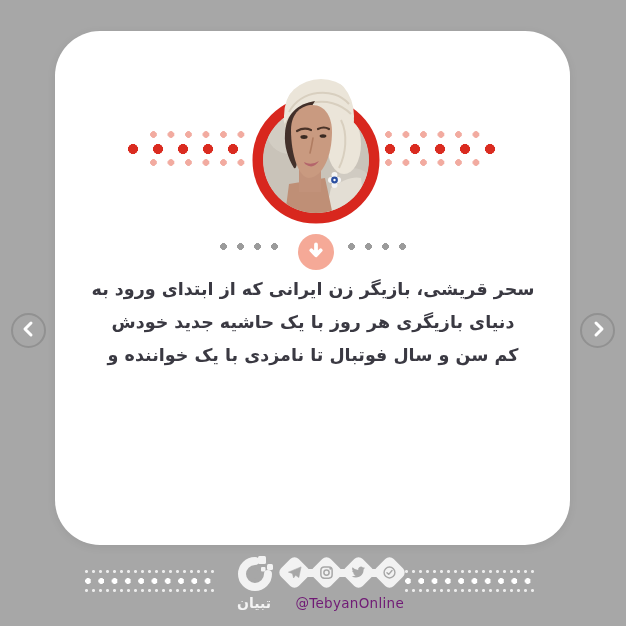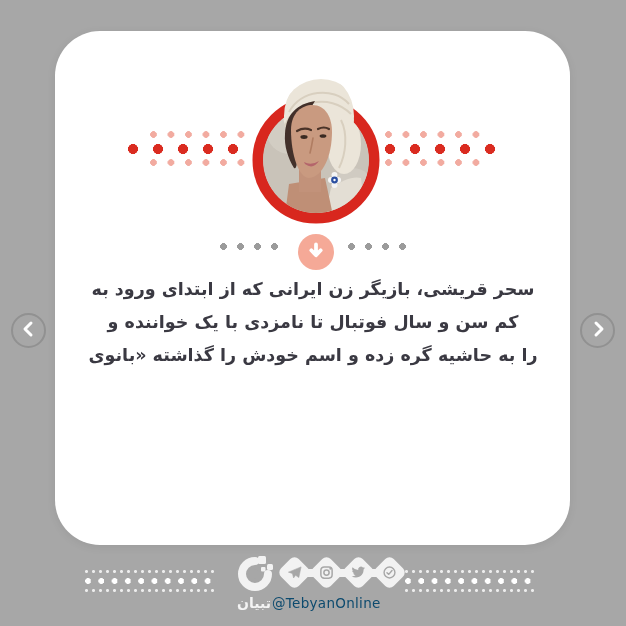--- a/index.html
+++ b/index.html
@@ -61,22 +61,22 @@
 
   .chain-bar { position:absolute; left:287px; top:569px; width:112px; height:8px;
                border-radius:4px; background:#f2f2f2; }
   .diamond { position:absolute; top:560px; width:25px; height:25px; background:#f2f2f2;
              border-radius:6px; transform:rotate(45deg); display:flex;
              align-items:center; justify-content:center; }
   .diamond > .glyph { transform:rotate(-45deg); width:17px; height:17px;
              display:flex; align-items:center; justify-content:center; }
   .d1 { left:282px; } .d2 { left:314px; } .d3 { left:346px; } .d4 { left:377px; }
 
-  .handle { position:absolute; left:272px; top:595px; width:132px; text-align:left;
-            color:#0c4a6e; font-size:13.5px; letter-spacing:.3px; }
+  .handle { position:absolute; left:272px; top:595px; width:132px; text-align:right;
+            color:#701a75; font-size:13.5px; letter-spacing:.3px; }
 </style>
 </head>
 <body>
 
 <div class="stage">
 
   <button class="nav-btn nav-prev">
     <span>
       <svg width="22" height="22" viewBox="0 0 22 22">
           <polyline points="13,5 7,11 13,17" fill="none" stroke="#ffffff" stroke-width="3" stroke-linecap="round" stroke-linejoin="round"></polyline>
@@ -164,22 +164,22 @@
       <svg width="26" height="26" viewBox="0 0 36 36">
           <path d="M18 9 V 23 M 11.5 17 L 18 24 L 24.5 17" fill="none" stroke="#ffffff" stroke-width="5.2" stroke-linecap="round" stroke-linejoin="round"></path>
         </svg>
     </span>
   </button>
   <div class="g-dots g-right"></div>
 
   <div class="caption">
 
   <div class="line">سحر قریشی، بازیگر زن ایرانی که از ابتدای ورود به</div>
+      <div class="line">دنیای بازیگری هر روز با یک حاشیه جدید خودش</div>
       <div class="line">کم سن و سال فوتبال تا نامزدی با یک خواننده و</div>
-      <div class="line">را به حاشیه گره زده و اسم خودش را گذاشته «بانوی</div>
     </div>
 
   <div class="f-dots f-left">
     <div class="f-row-sm"></div>
       <div class="f-row-md"></div>
       <div class="f-row-sm"></div>
   </div>
   <div class="f-dots f-right">
     <div class="f-row-sm"></div>
       <div class="f-row-md"></div>

